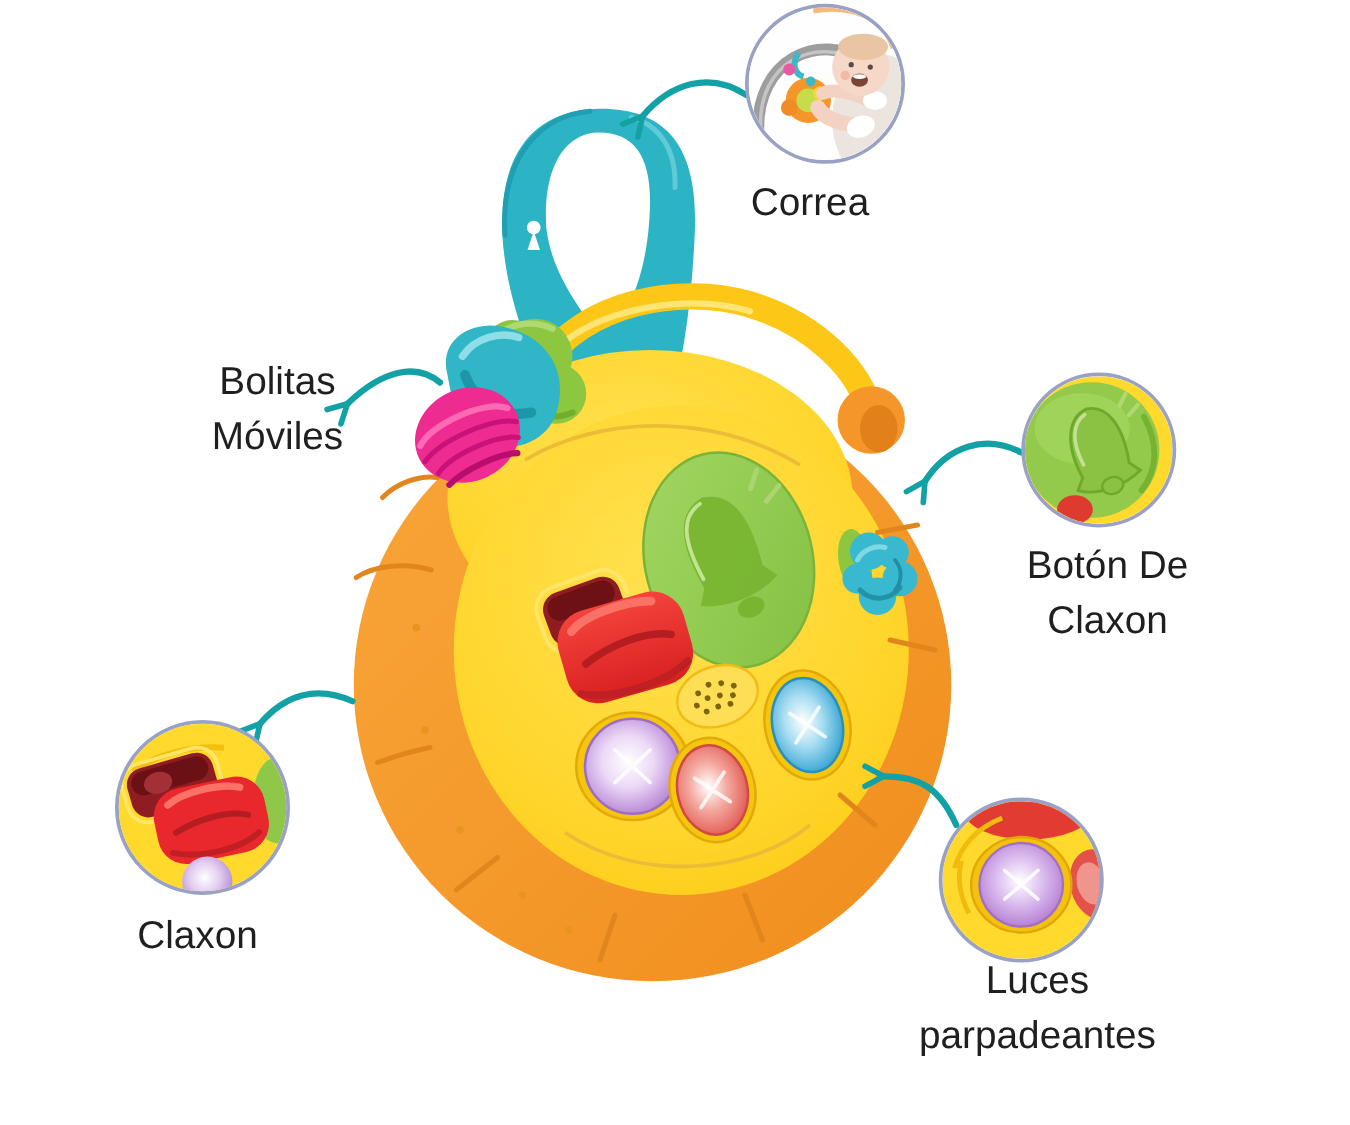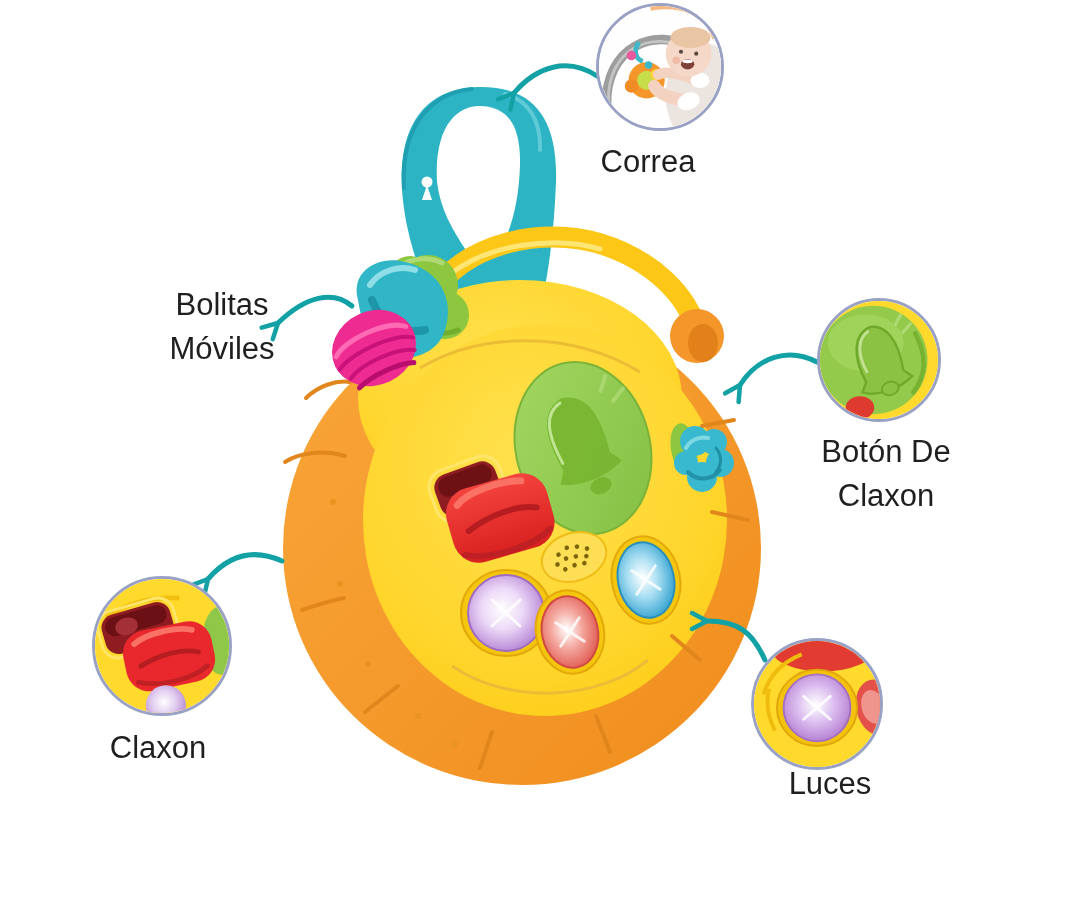--- a/index.html
+++ b/index.html
@@ -323,15 +323,16 @@
   </div>
   <div class="label" style="left:886px;top:430px;">
     <span>Botón De</span>
     <span>Claxon</span>
   </div>
   <div class="label" style="left:158px;top:726px;">
     <span>Claxon</span>
   </div>
   <div class="label" style="left:830px;top:762px;text-align:center;">
     <span>Luces</span>
+    <span>parpadeantes</span>
   </div>
 
 </div>
 
 </body></html>

